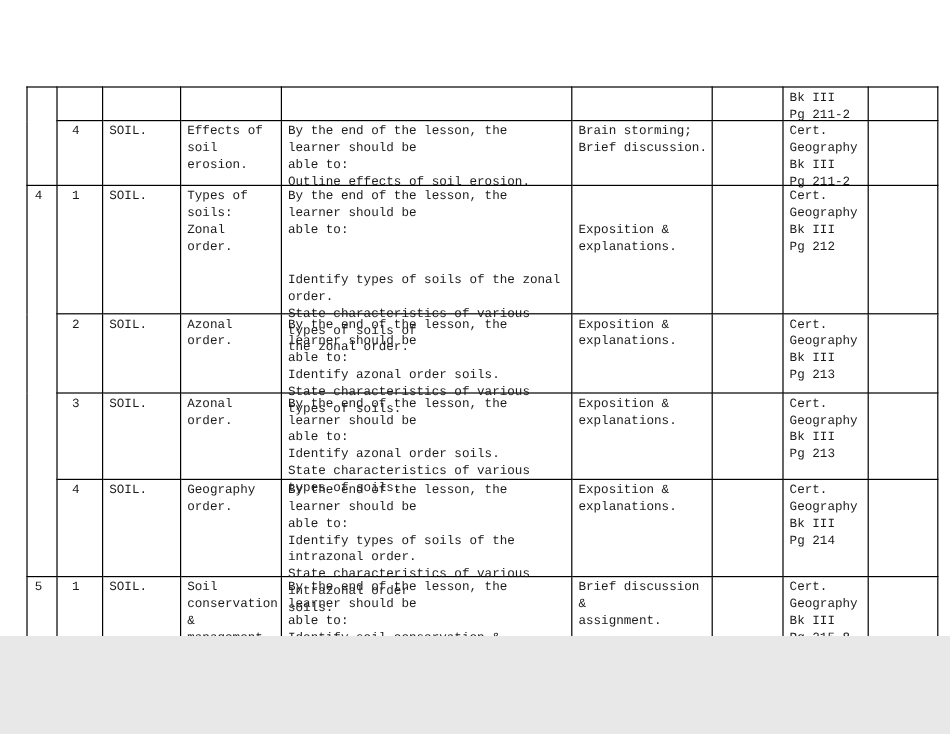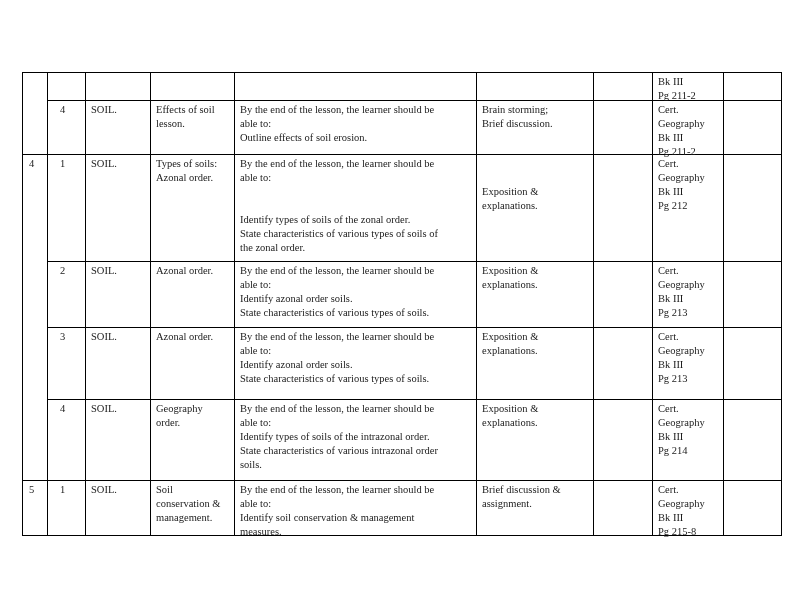--- a/index.html
+++ b/index.html
@@ -1,18 +1,18 @@
 <!DOCTYPE html>
 <html><head>
 <meta charset="utf-8">
 <style>
   html,body{margin:0;padding:0;background:#e8e8e8;}
   .page{
-    position:relative;width:792px;height:612px;background:#ffffff;
-    font-family:Liberation Serif, serif;
+    position:relative;width:792px;height:530px;background:#ffffff;
+    font-family:Liberation Mono, monospace;
     overflow:hidden;
   }
   table.scheme{
     position:absolute;left:22px;top:72px;
     border-collapse:collapse;table-layout:fixed;width:759px;
   }
   td{
     border:1px solid #000000;
     vertical-align:top;
     padding:2px 3px 0 5px;
@@ -81,21 +81,21 @@
 
       <tr class="r2">
         <td class="lesson">
             <div class="c">4</div>
           </td>
         <td>
             <div class="c">SOIL.</div>
           </td>
         <td>
             <div class="c">Effects of soil
-lesson.</div>
+erosion.</div>
           </td>
         <td>
             <div class="c">By the end of the lesson, the learner should be
 able to:
 Outline effects of soil erosion.</div>
           </td>
         <td>
             <div class="c">Brain storming;
 Brief discussion.</div>
           </td>
@@ -118,21 +118,21 @@
             <div class="c">4</div>
           </td>
         <td class="lesson">
             <div class="c">1</div>
           </td>
         <td>
             <div class="c">SOIL.</div>
           </td>
         <td>
             <div class="c">Types of soils:
-Azonal order.</div>
+Zonal order.</div>
           </td>
         <td>
             <div class="c">By the end of the lesson, the learner should be
 able to:
 
 
 Identify types of soils of the zonal order.
 State characteristics of various types of soils of
 the zonal order.</div>
           </td>

